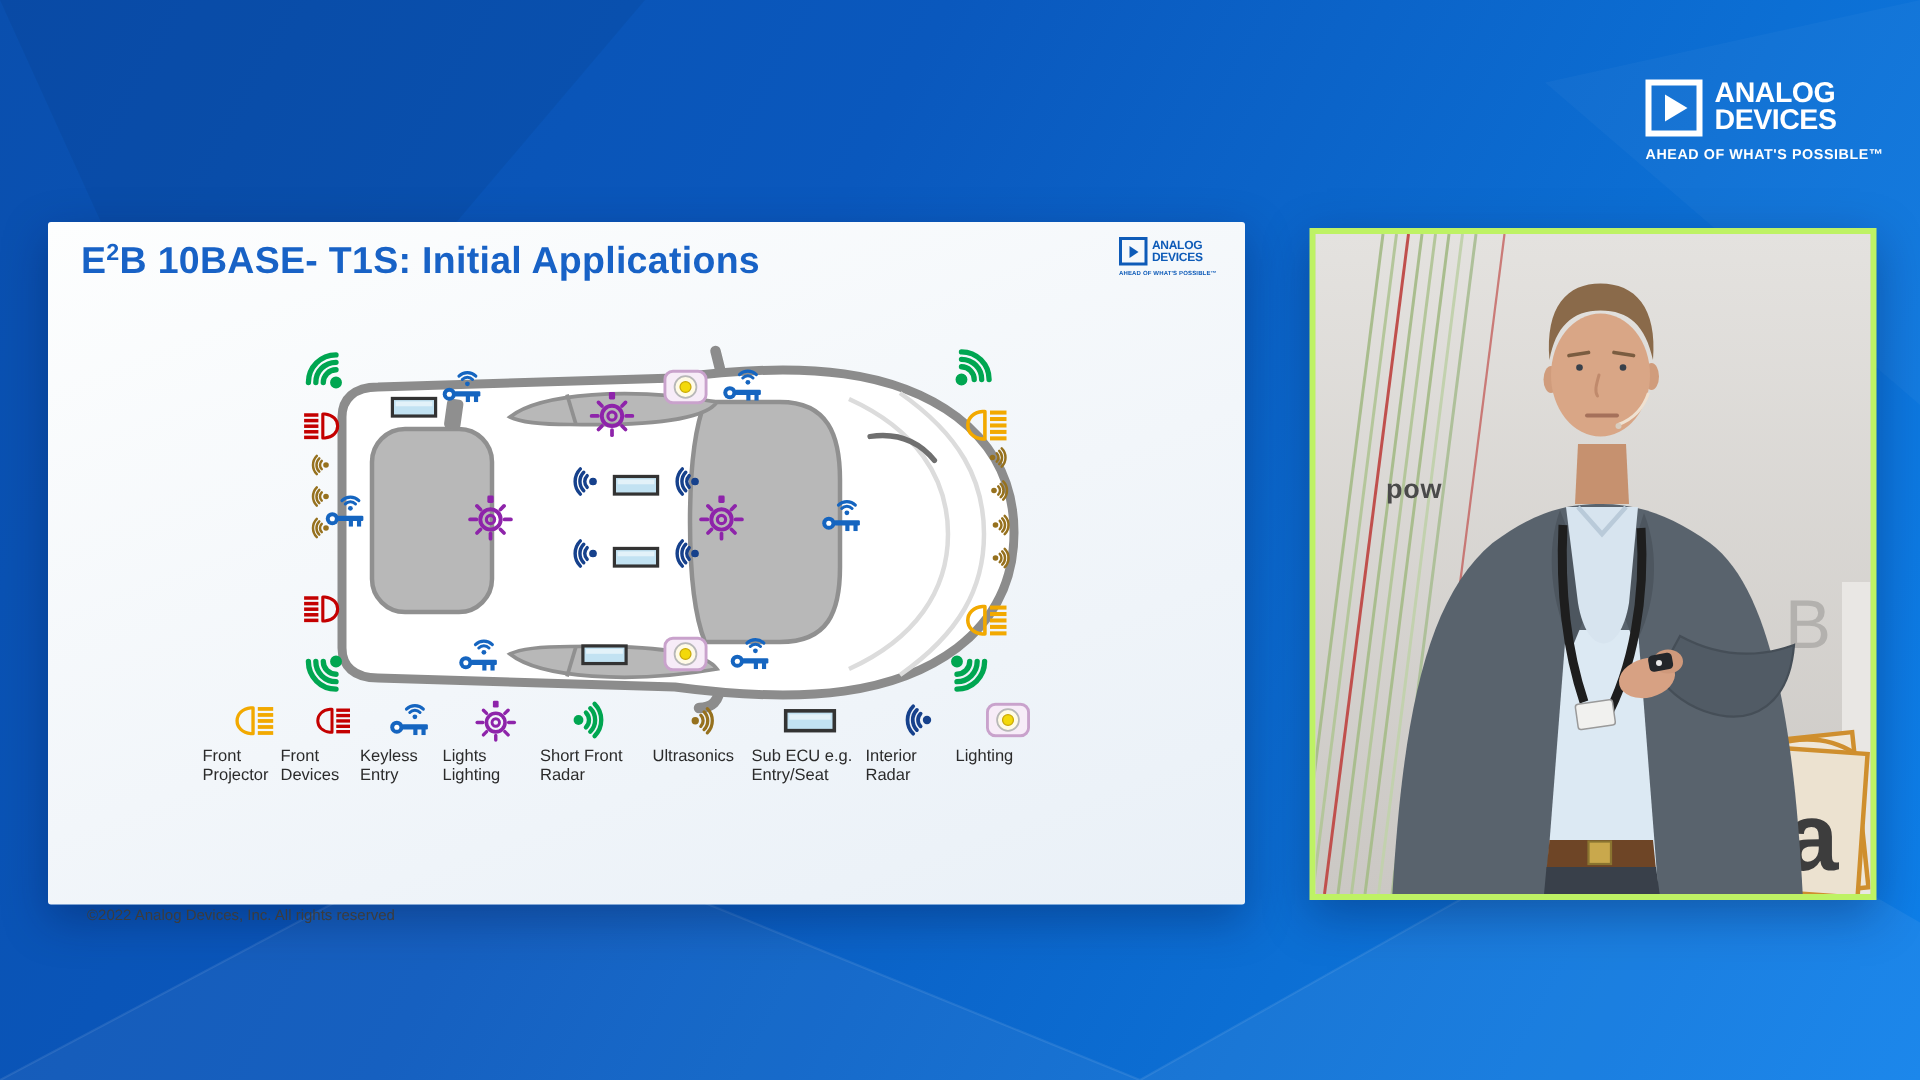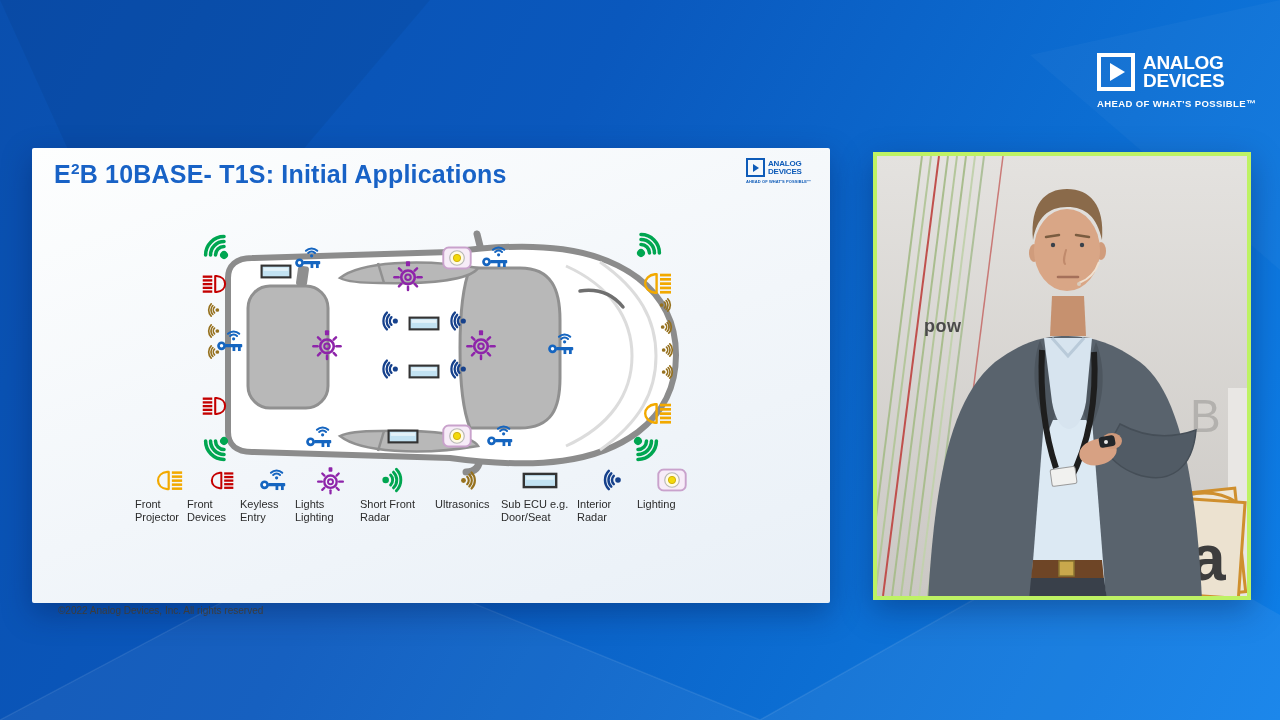--- a/index.html
+++ b/index.html
@@ -324,21 +324,21 @@
         </div>
     </div>
     <div class="legend-item" style="left:469px;width:78px">
       <span class="licon">
           <svg width="36" height="17" viewBox="0 0 30 14">
             <use href="#icon-ecu"></use>
           </svg>
         </span>
       <div class="llabel">
           <span>Sub ECU e.g.</span>
-          <span>Door/Seat</span>
+          <span>Entry/Seat</span>
         </div>
     </div>
     <div class="legend-item" style="left:545px;width:66px">
       <span class="licon" style="color: rgb(22, 65, 140);">
           <svg width="24" height="24" viewBox="0 0 24 24">
             <g transform="rotate(180 12 12)">
               <use href="#icon-radar"></use>
             </g>
           </svg>
         </span>

